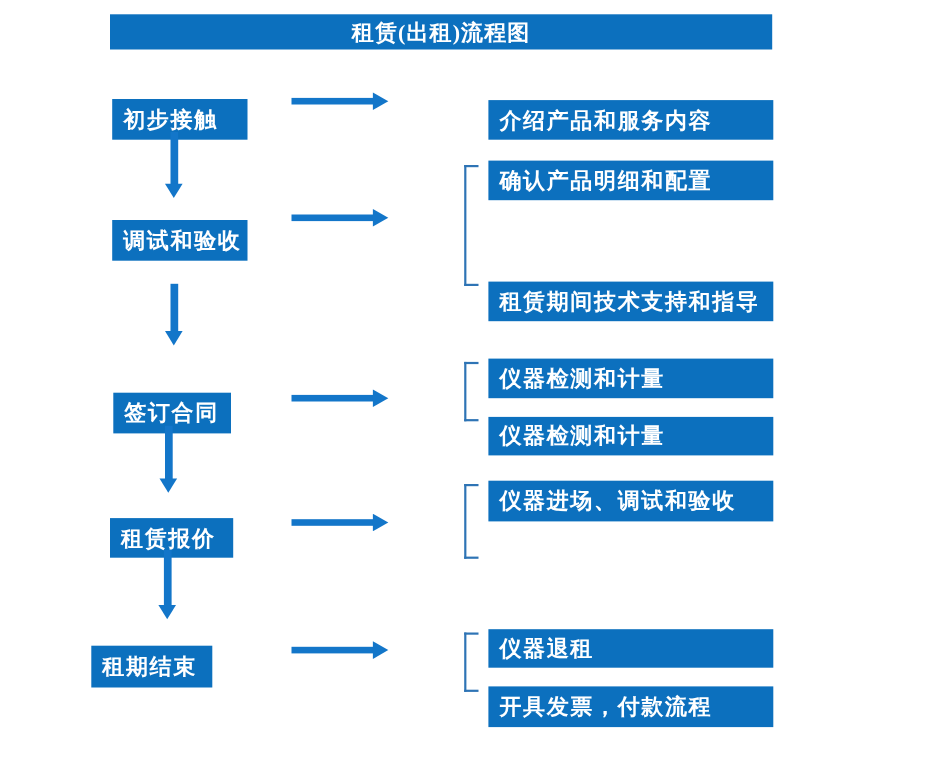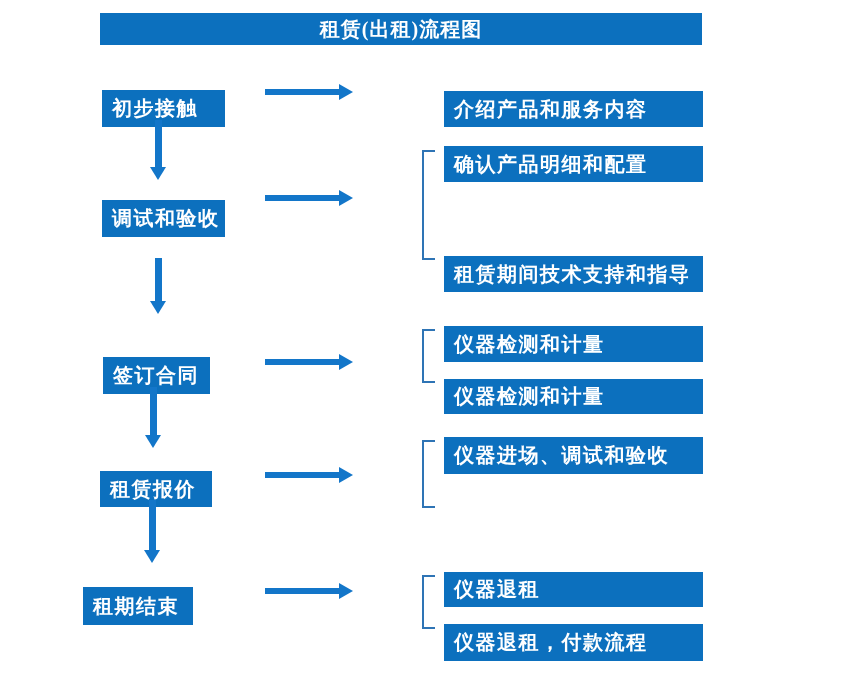--- a/index.html
+++ b/index.html
@@ -125,15 +125,15 @@
   <div class="bracket" style="top:440px;height:68px"></div>
   <div class="bracket" style="top:575px;height:54px"></div>
 
   <div class="detail" style="top:77px;height:36px">介绍产品和服务内容</div>
   <div class="detail" style="top:132px;height:36px">确认产品明细和配置</div>
   <div class="detail" style="top:242px;height:36px">租赁期间技术支持和指导</div>
   <div class="detail" style="top:312px;height:36px">仪器检测和计量</div>
   <div class="detail" style="top:365px;height:35px">仪器检测和计量</div>
   <div class="detail" style="top:423px;height:37px">仪器进场、调试和验收</div>
   <div class="detail" style="top:558px;height:35px">仪器退租</div>
-  <div class="detail" style="top:610px;height:37px">仪器退租，付款流程</div>
+  <div class="detail" style="top:610px;height:37px">开具发票，付款流程</div>
 
 </div>
 
 </body></html>

